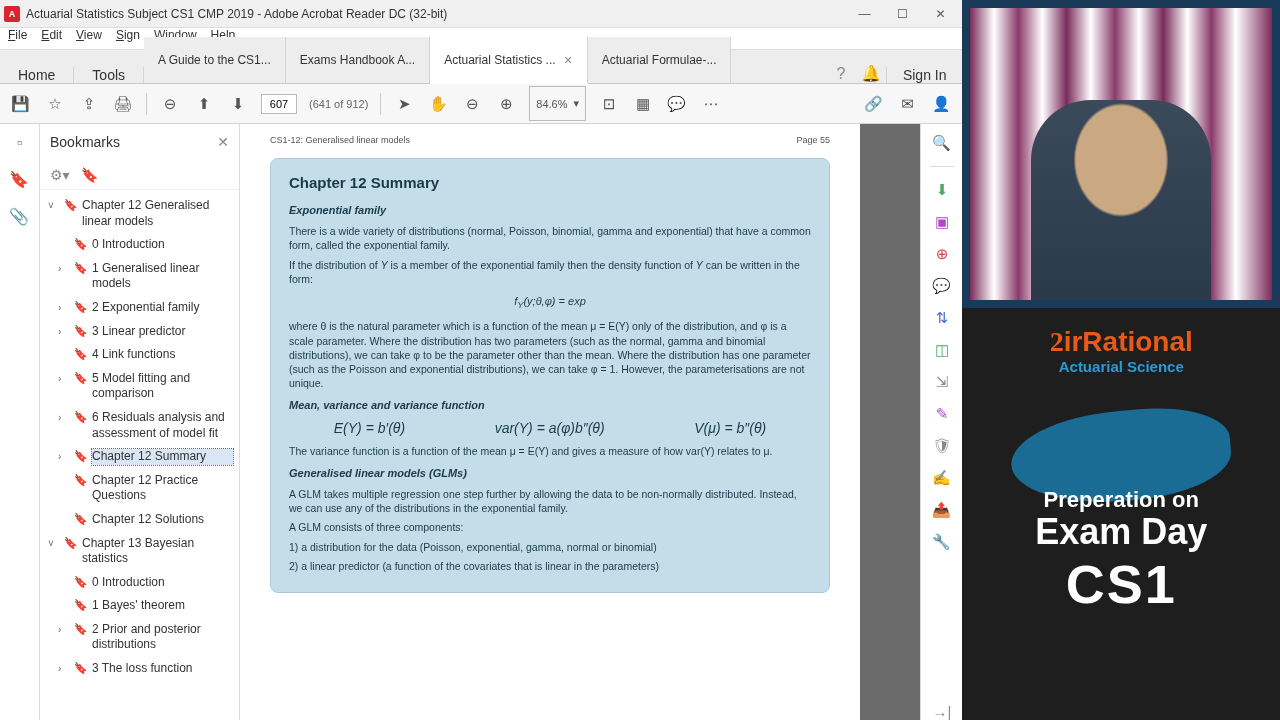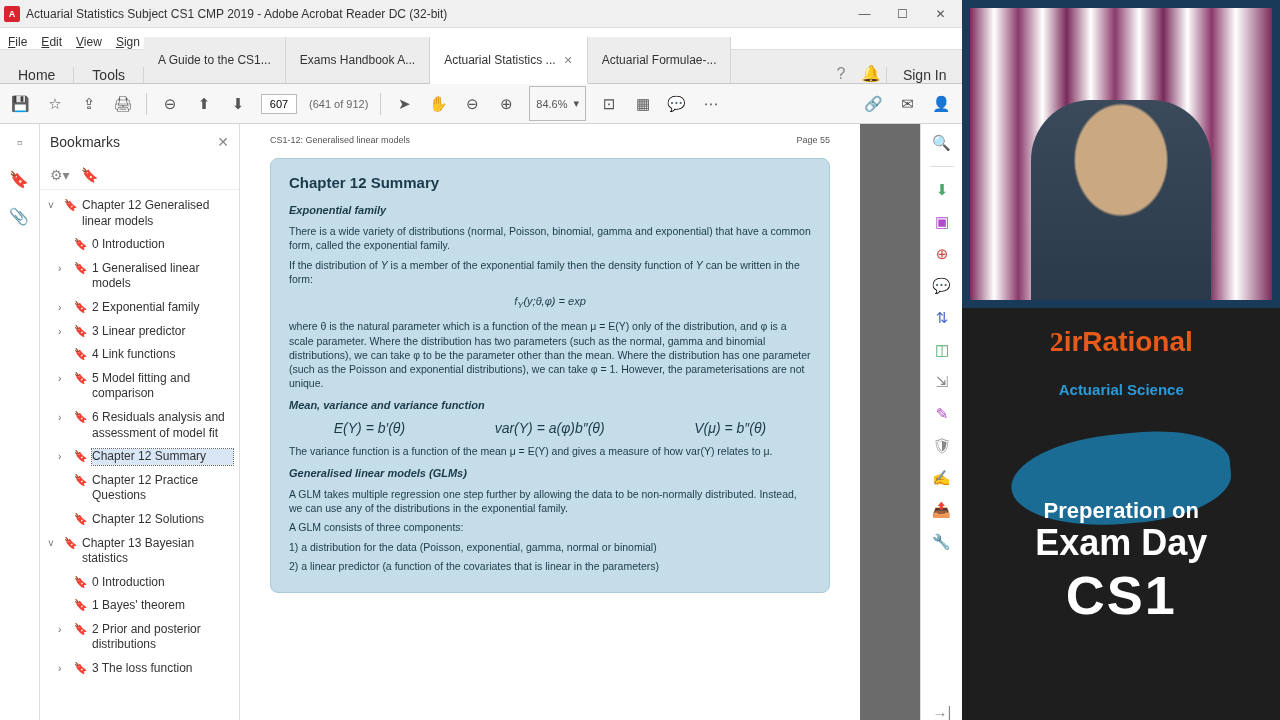--- a/index.html
+++ b/index.html
@@ -3,21 +3,21 @@
 <meta charset="utf-8">
 <style>
 *{margin:0;padding:0;box-sizing:border-box;font-family:"Segoe UI",Arial,sans-serif}
 body{width:1280px;height:720px;overflow:hidden;background:#1a1a1a;display:flex}
 .acrobat{width:970px;height:720px;background:#fff;display:flex;flex-direction:column}
 .titlebar{height:28px;background:#f0f0f0;display:flex;align-items:center;padding:0 4px;border-bottom:1px solid #ddd}
 .titlebar .picon{width:16px;height:16px;background:#d9232e;border-radius:2px;margin-right:6px;display:flex;align-items:center;justify-content:center;color:#fff;font-size:9px;font-weight:bold}
 .titlebar .title{font-size:12px;color:#333;flex:1}
 .winbtns{display:flex;gap:2px}
 .winbtn{width:36px;height:24px;display:flex;align-items:center;justify-content:center;font-size:12px;color:#555}
-.menubar{height:22px;display:flex;align-items:flex-end;padding:0 8px;gap:14px;font-size:12px;color:#333;border-bottom:1px solid #ddd}
+.menubar{height:22px;display:flex;align-items:flex-start;padding:0 8px;gap:14px;font-size:12px;color:#333;border-bottom:1px solid #ddd}
 .menubar span{text-decoration:underline;text-decoration-color:transparent}
 .menubar span::first-letter{text-decoration:underline}
 .tabbar{height:34px;background:#ededed;display:flex;align-items:flex-end;border-bottom:1px solid #c8c8c8}
 .tabbar .home,.tabbar .tools{padding:0 18px;display:flex;align-items:center;font-size:14px;color:#333;border-right:1px solid #d4d4d4}
 .doctab{padding:16px 14px;display:flex;align-items:center;font-size:12px;color:#333;border-right:1px solid #d4d4d4;gap:8px;background:#ededed;position:relative}
 .doctab.active{background:#fff;border-bottom:1px solid #fff;margin-bottom:-1px}
 .doctab .x{font-size:11px;color:#888}
 .tabbar .spacer{flex:1}
 .tabbar .ricon{width:30px;display:flex;align-items:center;justify-content:center;color:#888;font-size:16px}
 .signin{padding:0 16px;display:flex;align-items:center;font-size:14px;color:#333;border-left:1px solid #d4d4d4}
@@ -68,21 +68,21 @@
 .rightrail .ri.r{color:#d04545}
 .rightrail .ri.y{color:#e8b030}
 .rightrail .ri.b{color:#4a6ac8}
 .overlay{width:320px;height:720px;display:flex;flex-direction:column;background:#1e1e1e}
 .webcam{height:308px;border:8px solid #1a3a5a;background:linear-gradient(90deg,#7a2a5a 0%,#fff 8%,#8a3a6a 16%,#fff 24%,#7a2a5a 32%,#fff 40%,#8a3a6a 48%,#fff 56%,#7a2a5a 64%,#fff 72%,#8a3a6a 80%,#fff 88%,#7a2a5a 100%);position:relative;display:flex;align-items:flex-end;justify-content:center}
 .person{width:180px;height:200px;background:radial-gradient(ellipse 50px 60px at 50% 30%,#c9a882 0%,#c9a882 90%,transparent 95%),linear-gradient(#3a4a5a 0%,#2a3a4a 100%);border-radius:60px 60px 0 0;position:relative}
 .logo{text-align:center;padding:18px 0 6px}
 .logo .t1{font-size:28px;font-weight:bold}
 .logo .p2{color:#e85a1a;font-family:Georgia,serif}
 .logo .irr{color:#e85a1a}
-.logo .sub{color:#2a9ad8;font-size:15px;font-weight:bold;margin-top:23px}
+.logo .sub{color:#2a9ad8;font-size:15px;font-weight:bold;margin-top:0}
 .splash{flex:1;position:relative;display:flex;flex-direction:column;align-items:center;justify-content:center;color:#fff;text-align:center;padding:0 10px}
 .brush{position:absolute;top:30px;width:220px;height:90px;background:#1a7aaa;border-radius:50% 40% 45% 50%;transform:rotate(-5deg);opacity:.85}
 .splash .l1{font-size:22px;font-weight:bold;z-index:1}
 .splash .l2{font-size:36px;font-weight:bold;z-index:1;margin-top:-2px}
 .splash .l3{font-size:54px;font-weight:bold;z-index:1;letter-spacing:2px}
 </style>
 </head>
 <body>
 
 <div class="acrobat">

